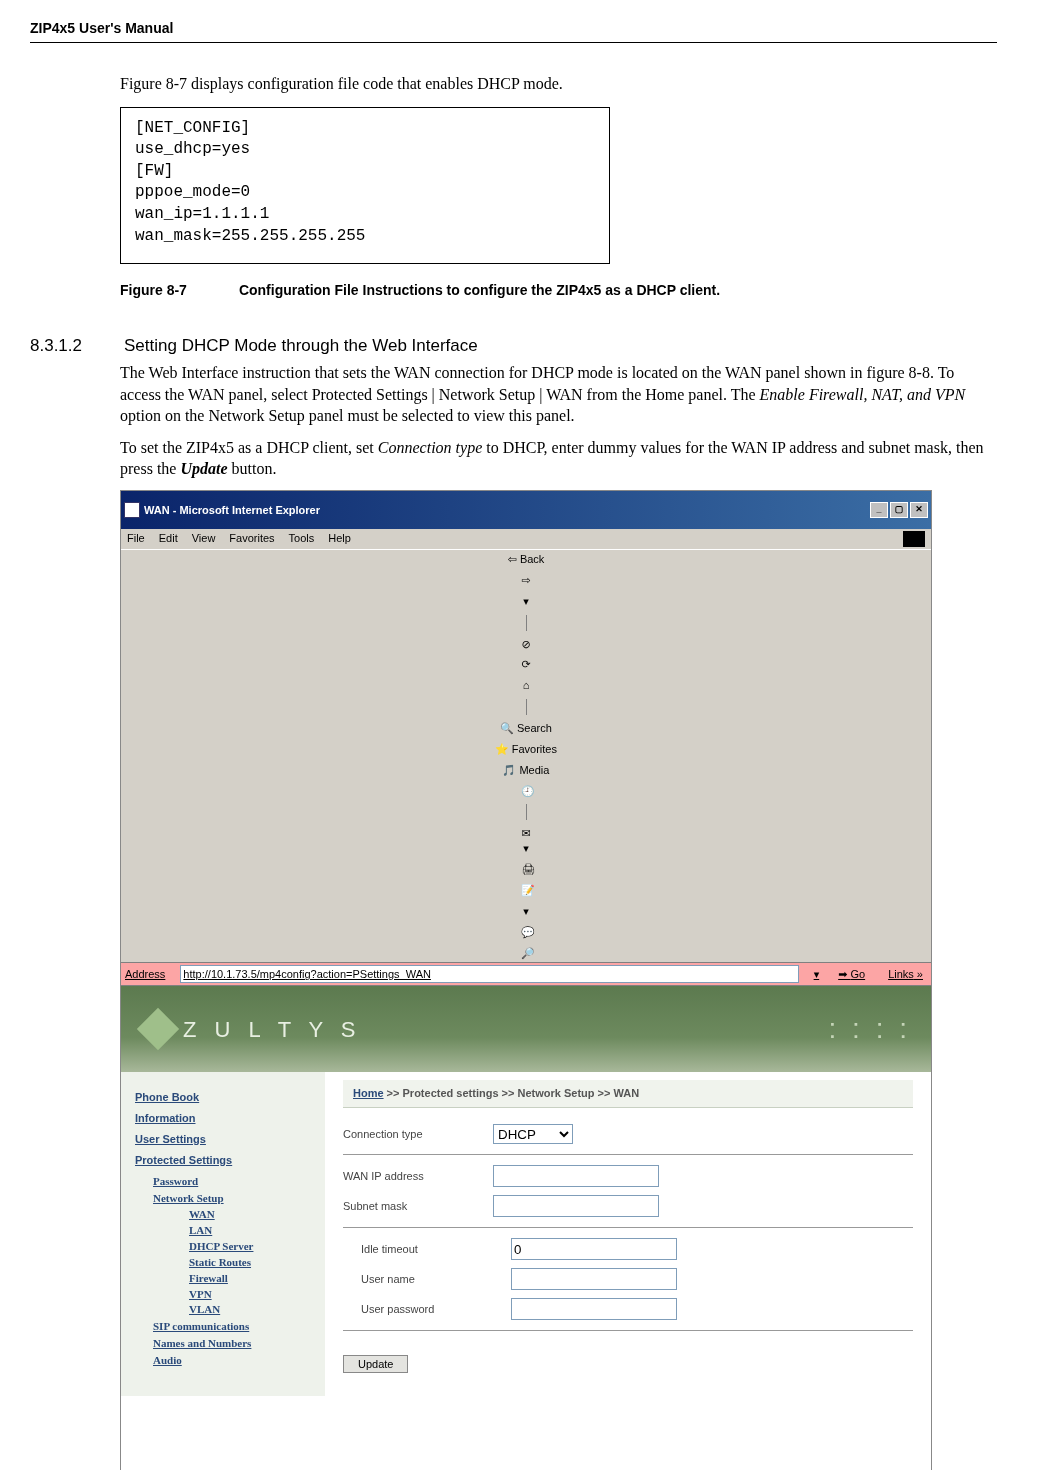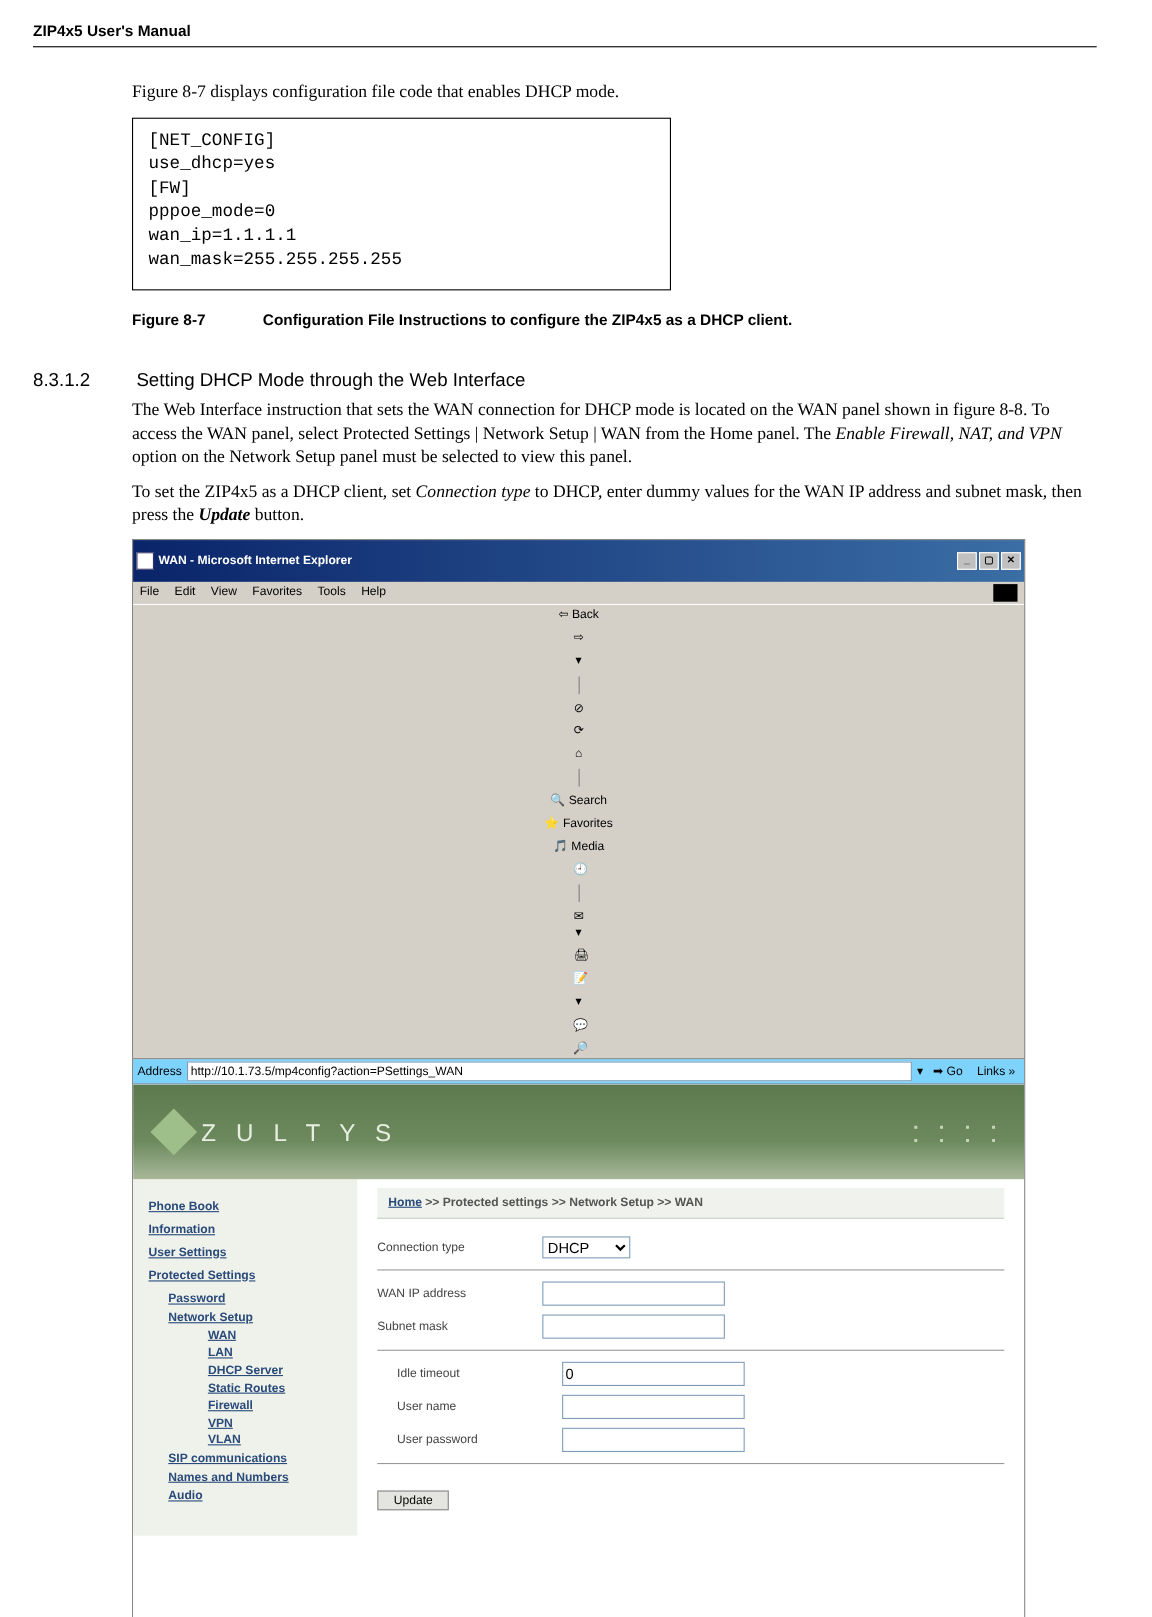--- a/index.html
+++ b/index.html
@@ -96,22 +96,22 @@
   }
   .menubar .flag { margin-left:auto; width:22px; height:16px; background:#000; }
   .toolbar {
     background:#d4d0c8; padding:2px 6px; border-top:1px solid #fff; border-bottom:1px solid #808080;
     display:flex; align-items:center; gap:6px; font-size:11px;flex-direction:column;
   }
   .toolbar .tbtn { padding:0 2px; }
   .toolbar .sep { width:1px; height:16px; background:#808080; margin:0 2px; }
   .toolbar .ticon { display:inline-block; width:9px; text-align:center; }
   .addrbar {
-    background:#7dd3fc; padding:2px 4px; border-bottom:1px solid #808080;
-    display:flex; align-items:center; gap:5px; font-size:11px;
+    background:#fca5a5; padding:2px 4px; border-bottom:1px solid #808080;
+    display:flex; align-items:center; gap:15px; font-size:11px;text-decoration:underline;
   }
   .addrbar input {
     flex:1; border:1px solid #7f9db9; height:16px; font-size:11px; padding:0 2px;
     background:#fff;
   }
   .gobtn { padding:0 4px; }
   .links { padding:0 4px; }
   .content-area {
     background:#fff; height:540px; position:relative; overflow:hidden;
   }
@@ -128,21 +128,21 @@
   .banner .dots {
     position:absolute; right:20px; top:24px; color:#c4d4b7; font-size:28px; letter-spacing:4px;
   }
   .cols { display:flex; }
   .sidebar {
     width:180px; background:#eef2eb; padding:12px 10px 26px 14px;
     font-family: Verdana, Arial, sans-serif; font-size:11px;
     border-right:0;
   }
   .sidebar a { color:#2a4a7a; text-decoration:underline; font-weight:bold; display:block; margin:6px 0; }
-  .sidebar .sub { margin-left:18px; }
+  .sidebar .sub { margin-left:18px;font-family:Liberation Serif, serif; }
   .sidebar .sub a { margin:2px 0; }
   .sidebar .subsub { margin-left:36px; }
   .sidebar .subsub a { margin:1px 0; }
   .main {
     flex:1; background:#fff; padding:0 18px 18px 18px;
     font-family: Verdana, Arial, sans-serif; font-size:11px; color:#333;
   }
   .breadcrumb {
     background:#f0f3ed; padding:6px 10px; margin:8px 0 16px 0; font-weight:bold; color:#555;
     border-bottom:1px solid #c8d0c2;

